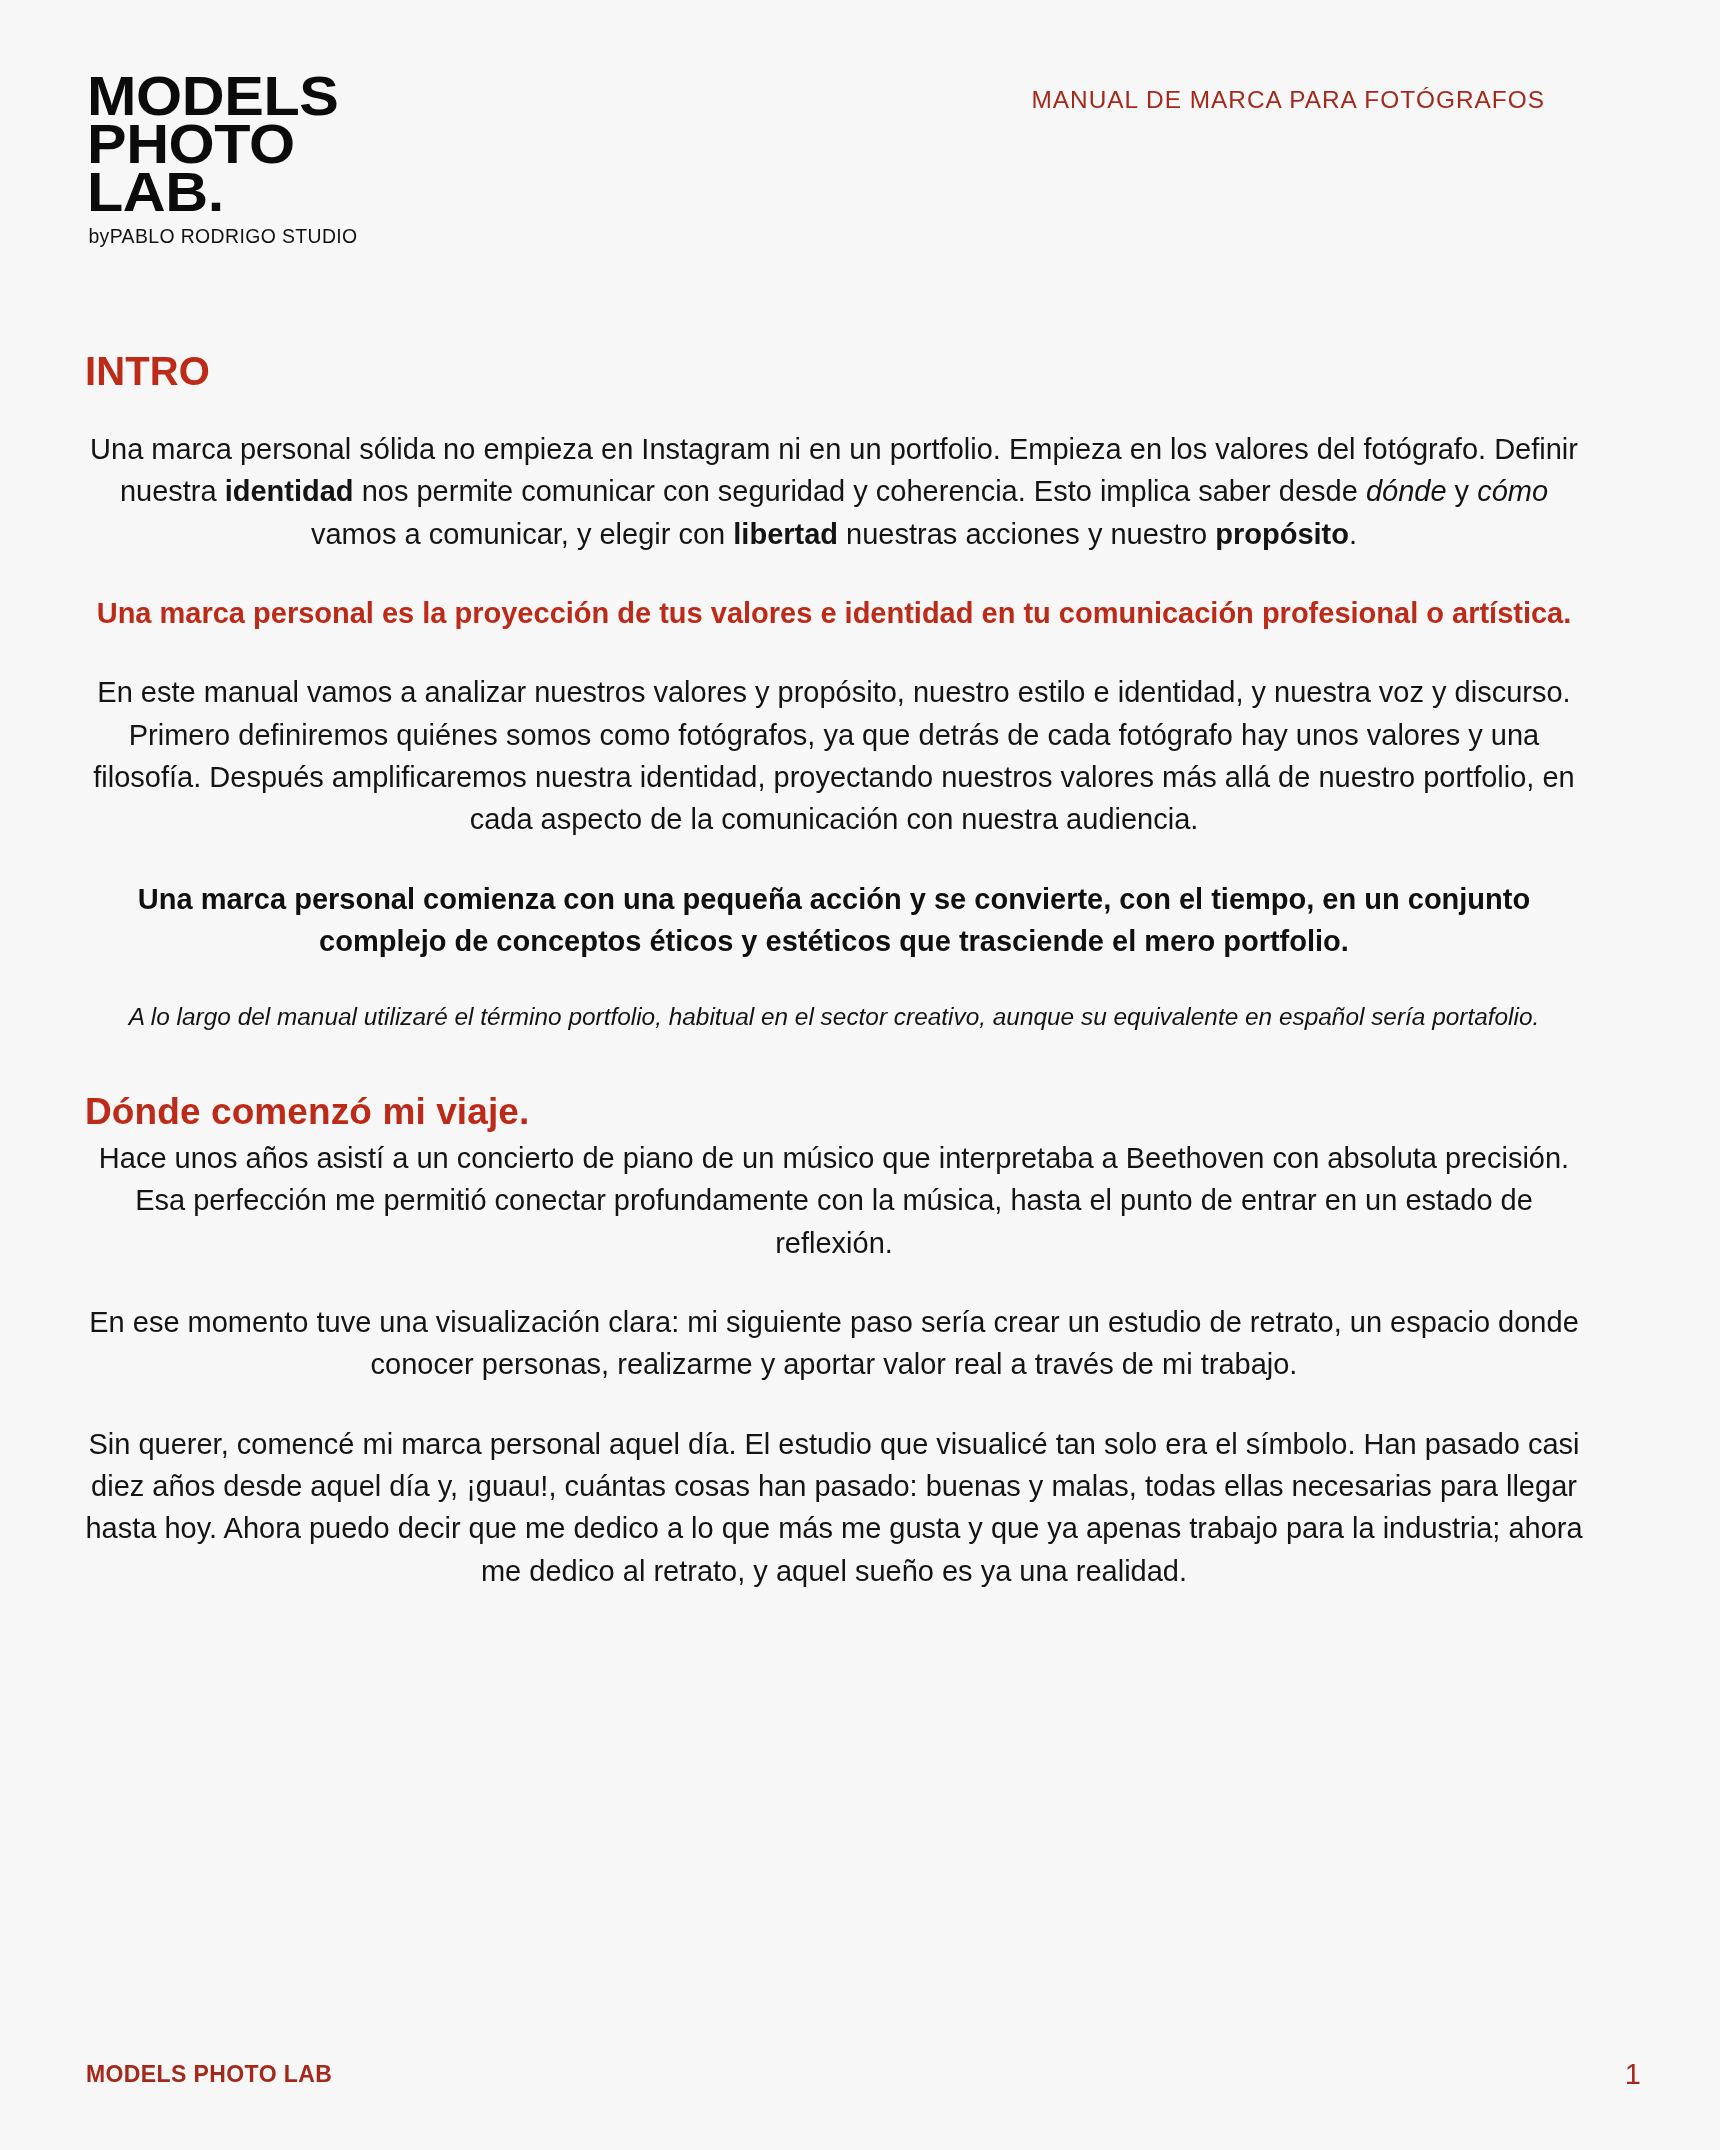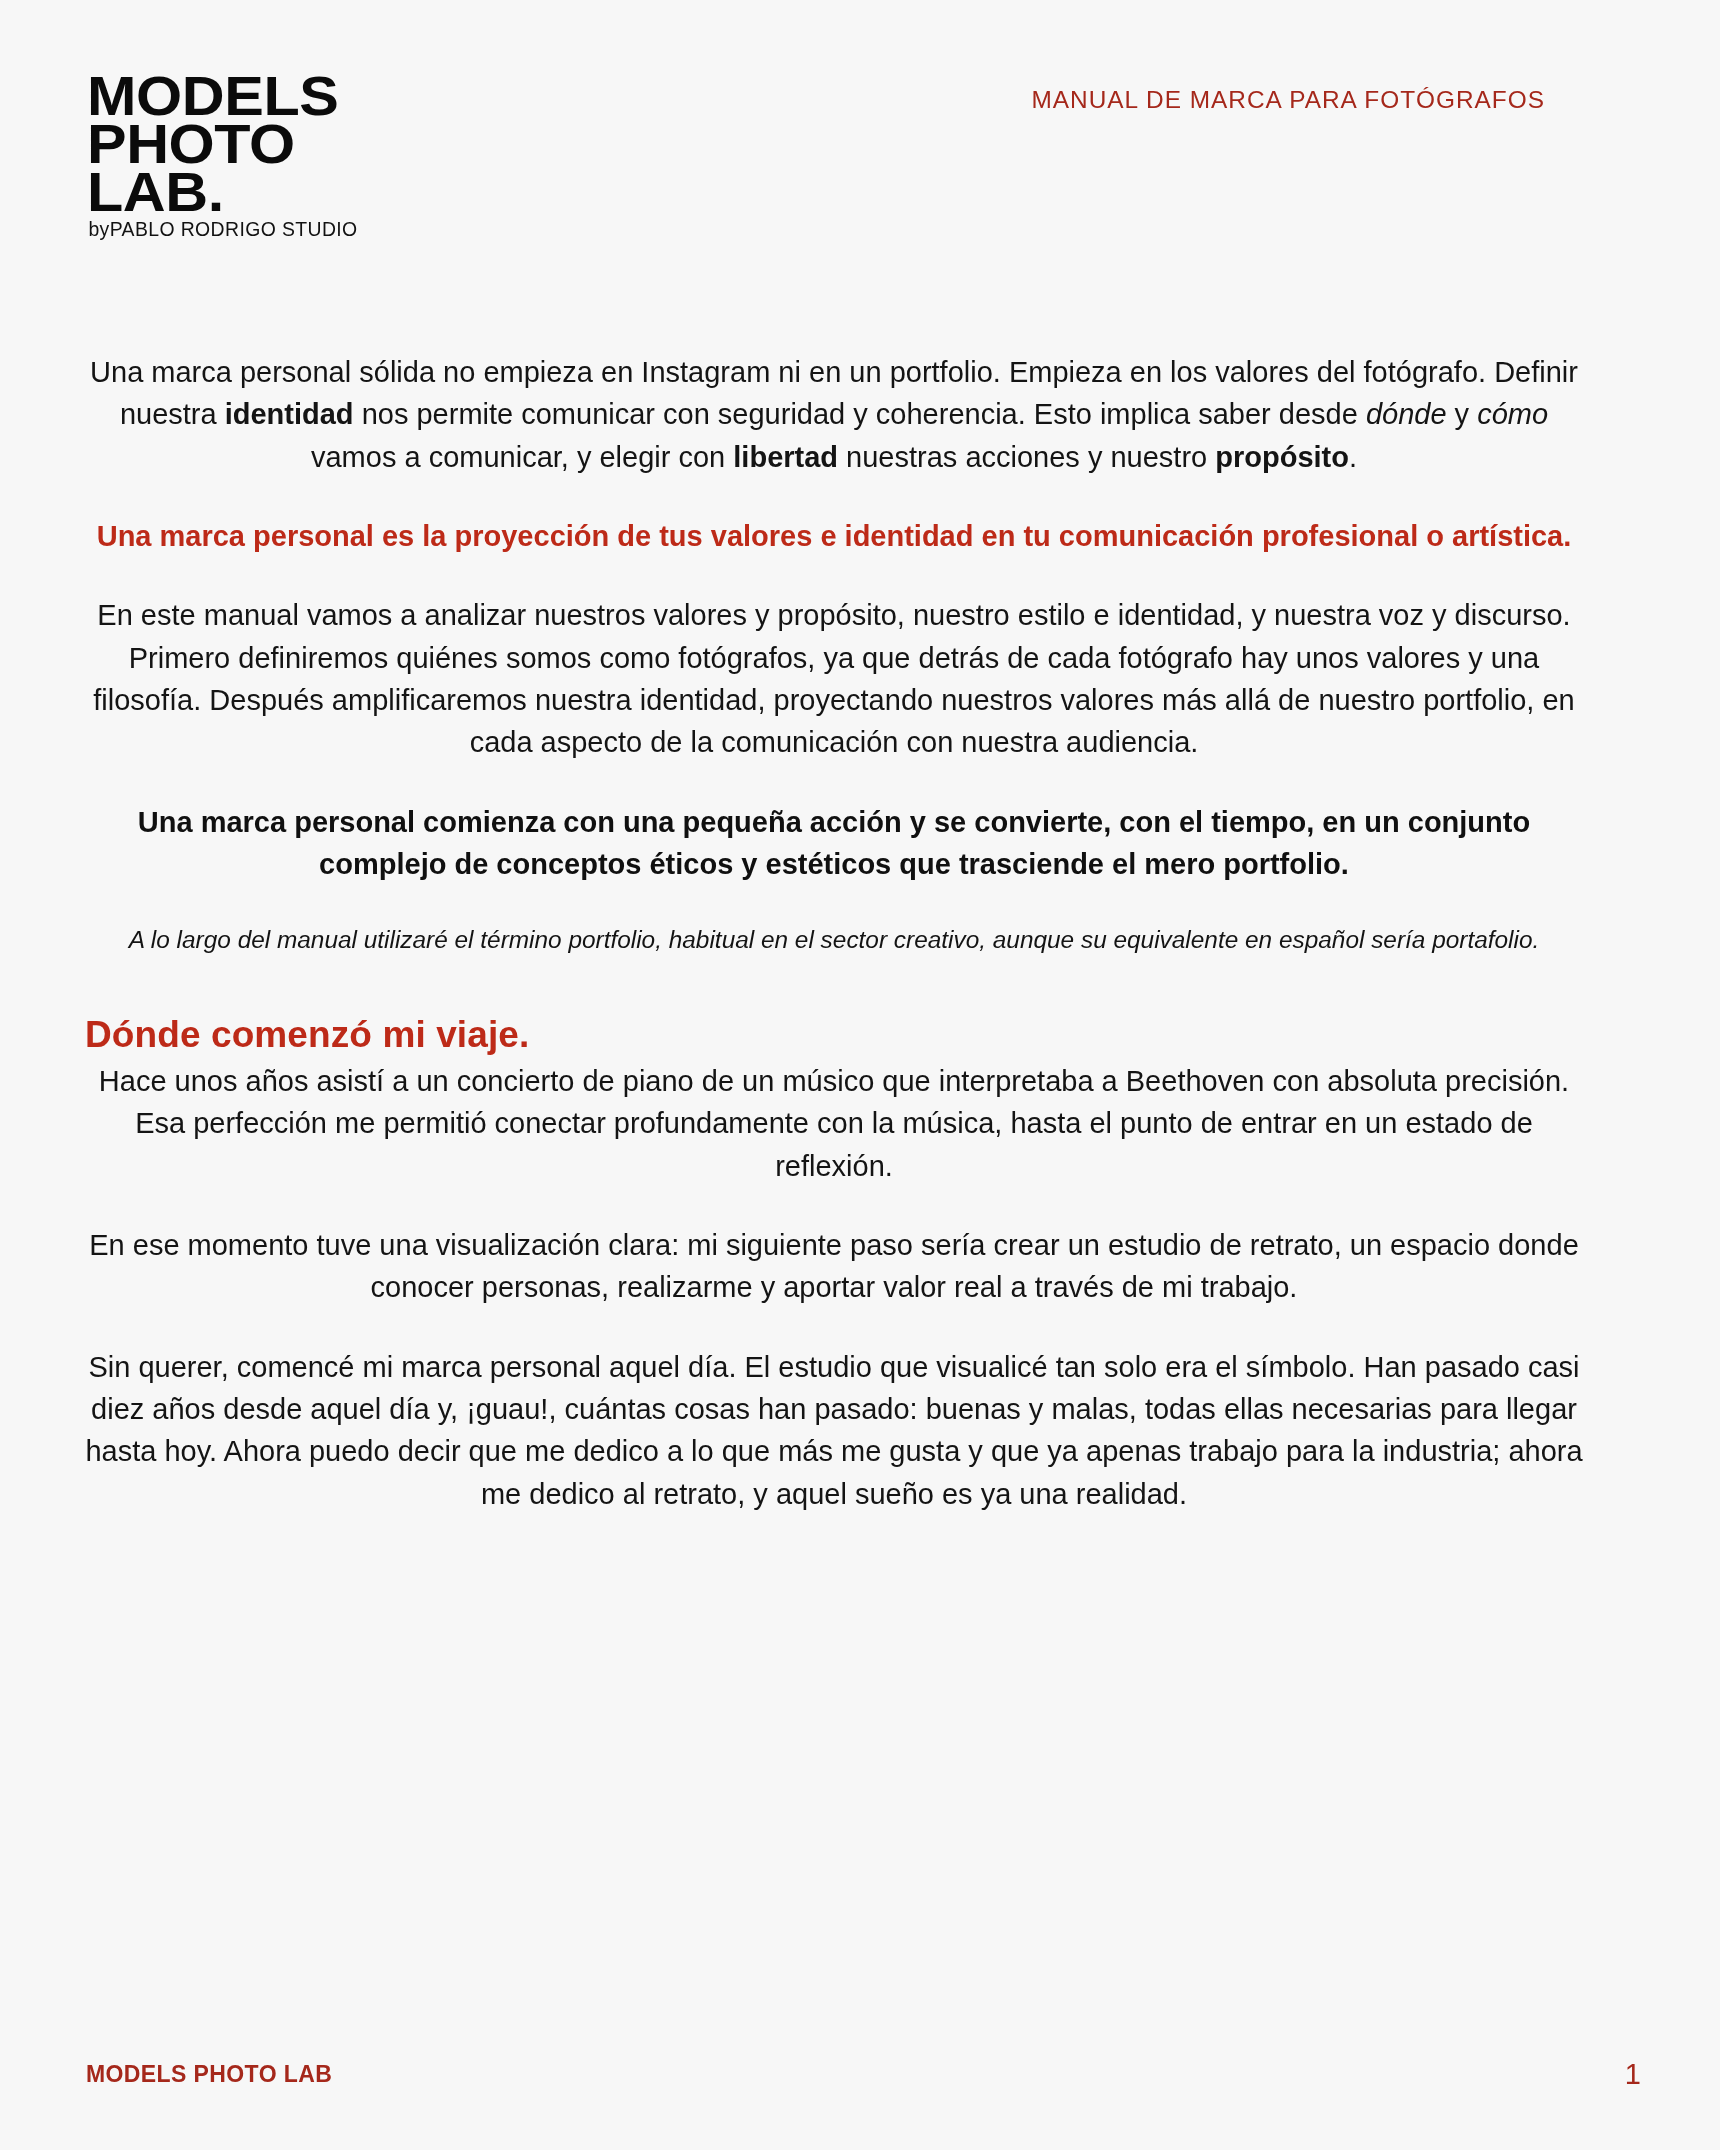--- a/index.html
+++ b/index.html
@@ -50,21 +50,21 @@
     text-transform: uppercase;
     transform: scaleX(1.06);
     transform-origin: left top;
   }
   .logo-wordmark .lw-line {
     display: block;
     white-space: nowrap;
   }
 
   .logo-byline {
-    margin-top: 2px;
+    margin-top: 9px;
     margin-left: 1.4px;
     font-family: "Liberation Sans Narrow", "Liberation Sans", sans-serif;
     font-size: 19.4px;
     font-weight: 400;
     letter-spacing: 0.4px;
     color: #121212;
     white-space: nowrap;
   }
   .logo-byline .by-lower { text-transform: none; }
 
@@ -190,20 +190,21 @@
         <span class="lw-line">LAB.</span>
       </div>
       <div class="logo-byline"><span class="by-lower">by</span><span>PABLO RODRIGO STUDIO</span></div>
     </div>
 
     <div class="header-title">MANUAL DE MARCA PARA FOTÓGRAFOS</div>
   </div>
 
   <div class="content">
 
+    <h1 class="section-heading">INTRO</h1>
 
     <p class="body-text"><span>Una marca personal sólida no empieza en Instagram ni en un portfolio. Empieza en los valores del fotógrafo. Definir nuestra </span><b>identidad</b><span> nos permite comunicar con seguridad y coherencia. Esto implica saber desde </span><i>dónde</i><span> y </span><i>cómo</i><span> vamos a comunicar, y elegir con </span><b>libertad</b><span> nuestras acciones y nuestro </span><b>propósito</b><span>.</span></p>
 
     <p class="body-text accent">Una marca personal es la proyección de tus valores e identidad en tu comunicación profesional o artística.</p>
 
     <p class="body-text">En este manual vamos a analizar nuestros valores y propósito, nuestro estilo e identidad, y nuestra voz y discurso. Primero definiremos quiénes somos como fotógrafos, ya que detrás de cada fotógrafo hay unos valores y una filosofía. Después amplificaremos nuestra identidad, proyectando nuestros valores más allá de nuestro portfolio, en cada aspecto de la comunicación con nuestra audiencia.</p>
 
     <p class="body-text strong">Una marca personal comienza con una pequeña acción y se convierte, con el tiempo, en un conjunto complejo de conceptos éticos y estéticos que trasciende el mero portfolio.</p>
 
     <p class="body-text note">A lo largo del manual utilizaré el término portfolio, habitual en el sector creativo, aunque su equivalente en español sería portafolio.</p>

